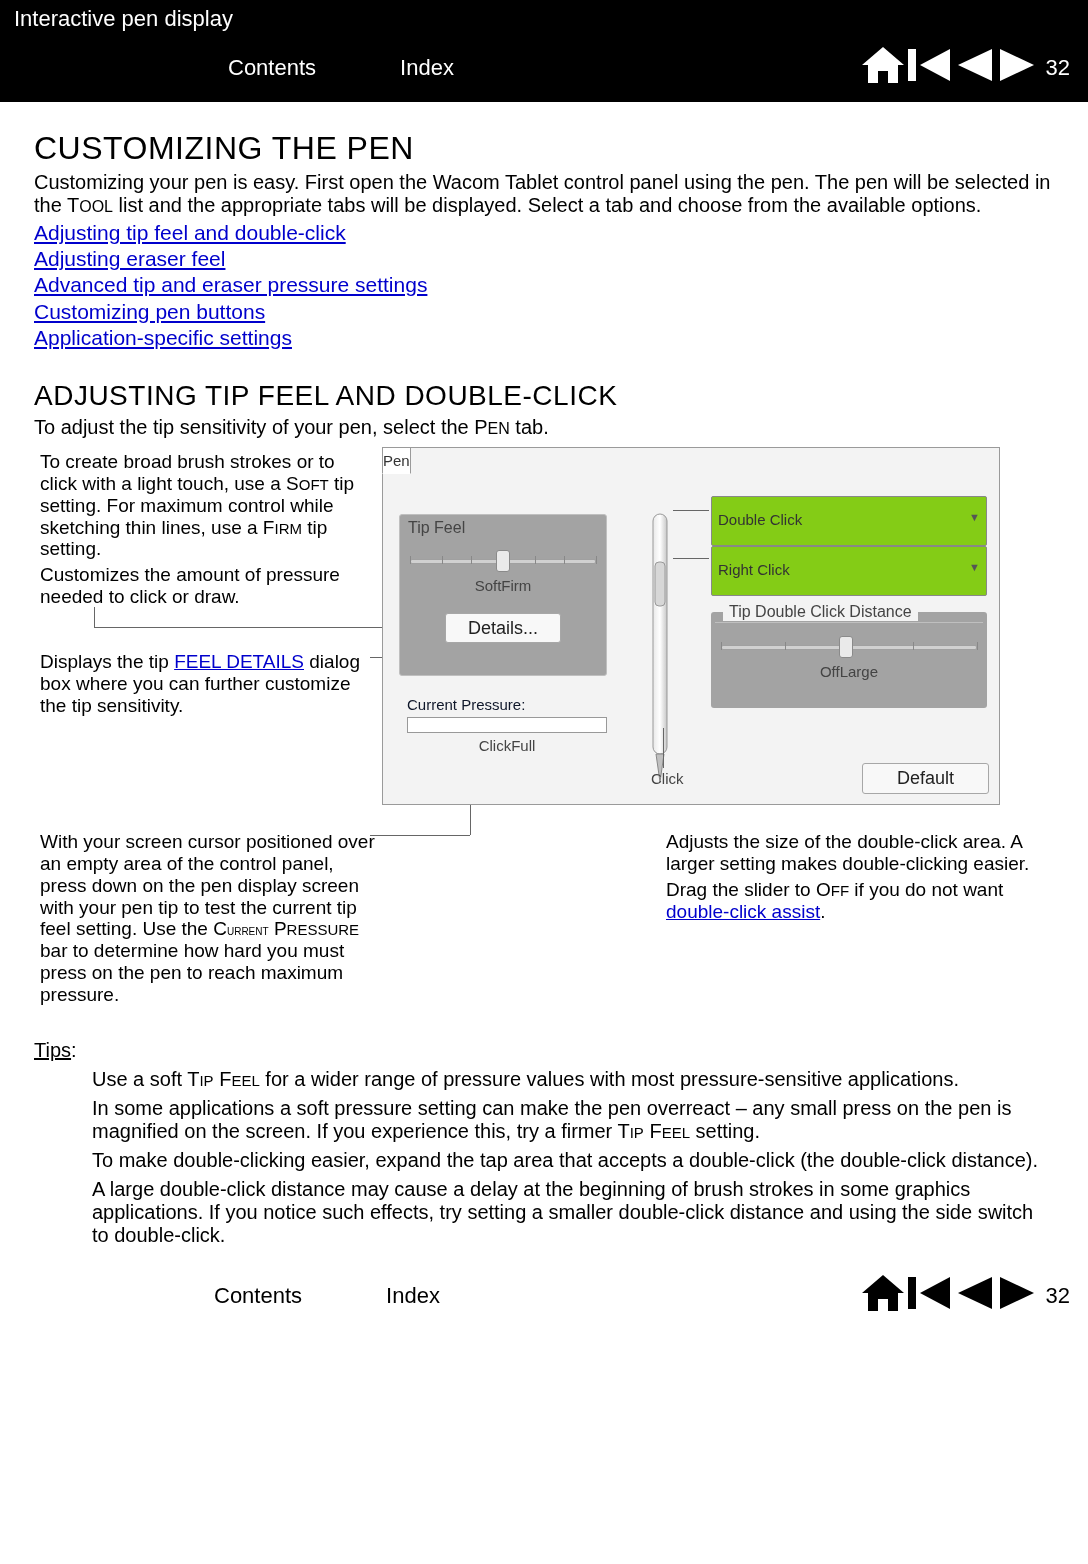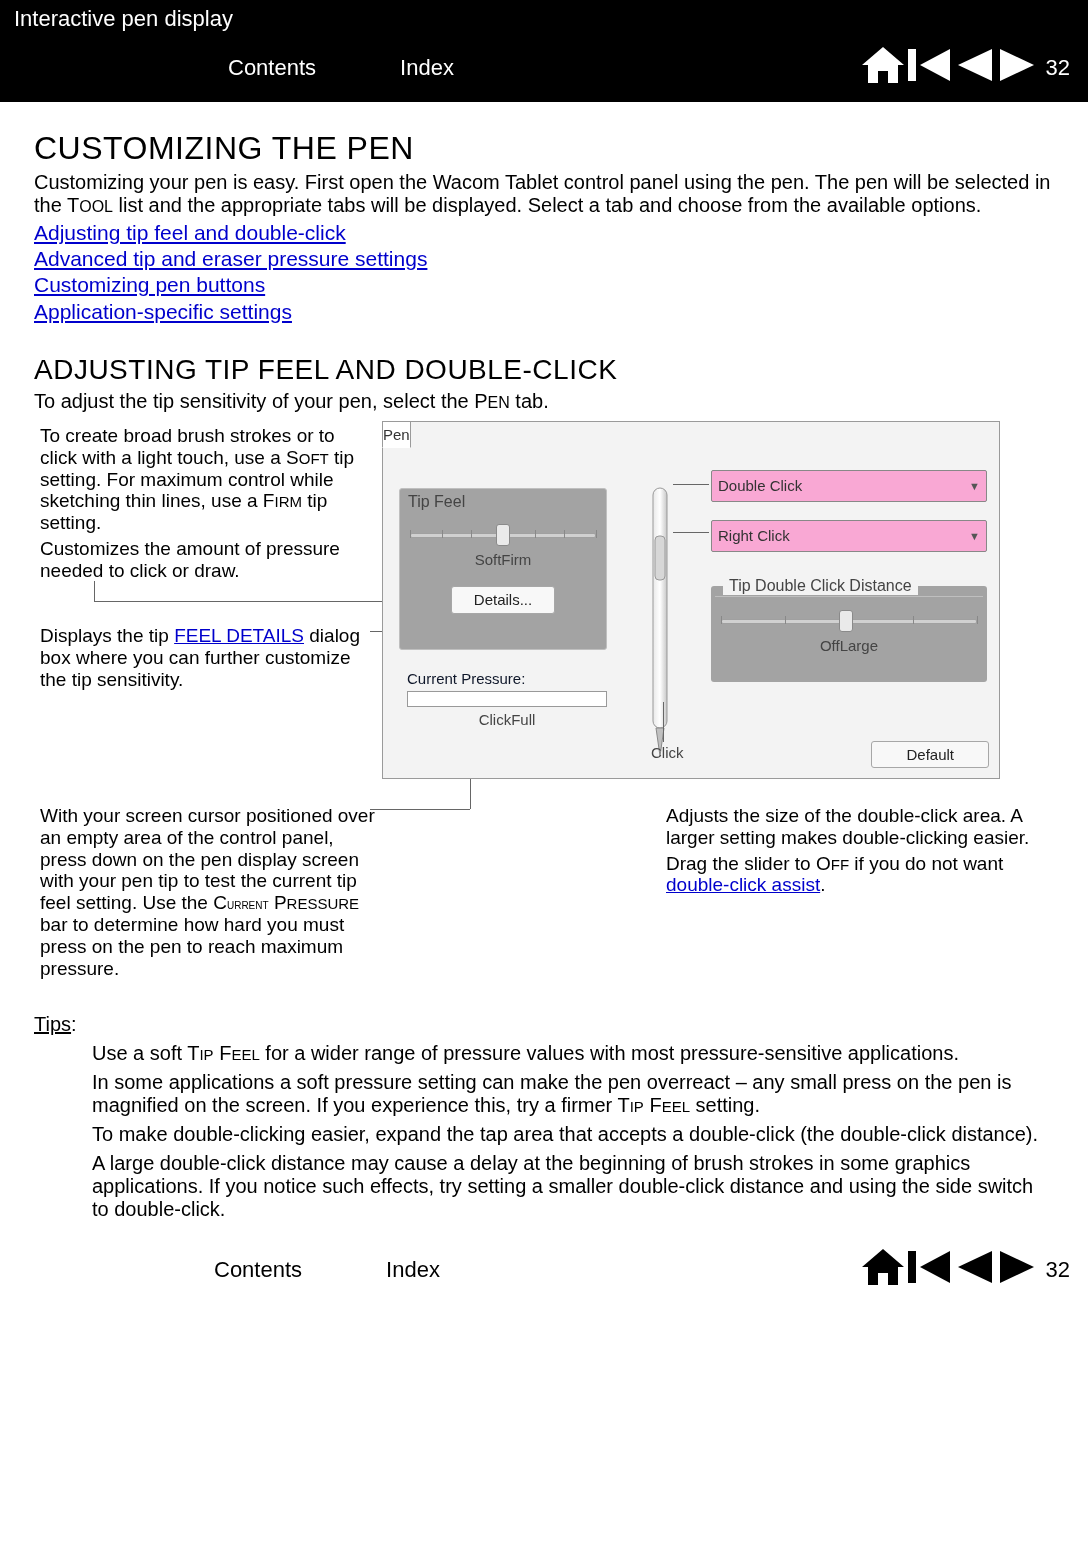--- a/index.html
+++ b/index.html
@@ -22,22 +22,22 @@
   .callout{position:absolute;font-size:19px;line-height:1.15}
   .panel{position:absolute;left:348px;top:0;width:616px;height:356px;background:#f3f3f3;border:1px solid #9a9a9a;font-family:"Segoe UI",Tahoma,Arial,sans-serif;font-size:16px;color:#333}
   .tab{position:absolute;left:-1px;top:-1px;background:#fff;border:1px solid #9a9a9a;border-bottom:1px solid #fff;padding:4px 0;font-size:15px}
   .group{position:absolute;border:1px solid #bfbfbf;border-radius:3px;background:#a3a3a3}
   .group .gtitle{font-size:16px;color:#444;padding:4px 8px}
   .slider{position:relative;height:30px;margin:6px 10px 0 10px}
   .slider .track{position:absolute;left:0;right:0;top:12px;height:3px;background:#d0d0d0;border:1px solid #a0a0a0;border-radius:2px}
   .slider .tick{position:absolute;top:9px;width:1px;height:8px;background:#888}
   .slider .thumb{position:absolute;top:3px;width:12px;height:20px;background:#eaeaea;border:1px solid #8a8a8a;border-radius:3px}
   .sublbl{display:flex;justify-content:center;font-size:15px;color:#444;padding:0 8px}
-  .btn{display:inline-block;background:#f8f8f8;border:1px solid #a7a7a7;border-radius:3px;padding:4px 22px;font-size:15px;color:#222}
-  .combo{background:#f9a8d4;border:1px solid #888;border-radius:2px;padding:5px 6px;font-size:15px;display:flex;justify-content:space-between;align-items:center;height:20px}
+  .btn{display:inline-block;background:#f8f8f8;border:1px solid #a7a7a7;border-radius:3px;padding:4px 22px;font-size:18px;color:#222}
+  .combo{background:#84cc16;border:1px solid #888;border-radius:2px;padding:14px 6px;font-size:15px;display:flex;justify-content:space-between;height:20px}
   .combo .chev{font-size:11px;color:#555}
   .penimg{position:absolute;left:264px;top:58px;width:26px;height:280px}
   .line{position:absolute;background:#666}
   .tips{margin-top:12px}
   .tips-hdr{text-decoration:underline}
   .tips p{margin:6px 0 6px 58px;font-size:20px}
   .ftr{display:flex;align-items:center;gap:24px;padding:10px 18px 14px 0;background:#fff;color:#000}
   .ftr .spacer{flex:0 0 190px}
   .ftr .navlink{color:#000}
   .ftr .navicons svg{fill:#000}
@@ -72,20 +72,21 @@
 </div>
 
 <div class="body">
 
   <h1>CUSTOMIZING THE PEN</h1>
   <p>
     <span>Customizing your pen is easy.  First open the Wacom Tablet control panel using the pen.  The pen will be selected in the T</span><span class="sc" style="font-size:16px">OOL</span><span> list and the appropriate tabs will be displayed.  Select a tab and choose from the available options.</span>
   </p>
 
   <a class="toclink">Adjusting tip feel and double-click</a>
+  <a class="toclink">Adjusting eraser feel</a>
   <a class="toclink">Advanced tip and eraser pressure settings</a>
   <a class="toclink">Customizing pen buttons</a>
   <a class="toclink">Application-specific settings</a>
 
   <h2>ADJUSTING TIP FEEL AND DOUBLE-CLICK</h2>
   <p>
     <span>To adjust the tip sensitivity of your pen, select the P</span><span class="sc" style="font-size:16px">EN</span><span> tab.</span>
   </p>
 
   <div class="diagram">

